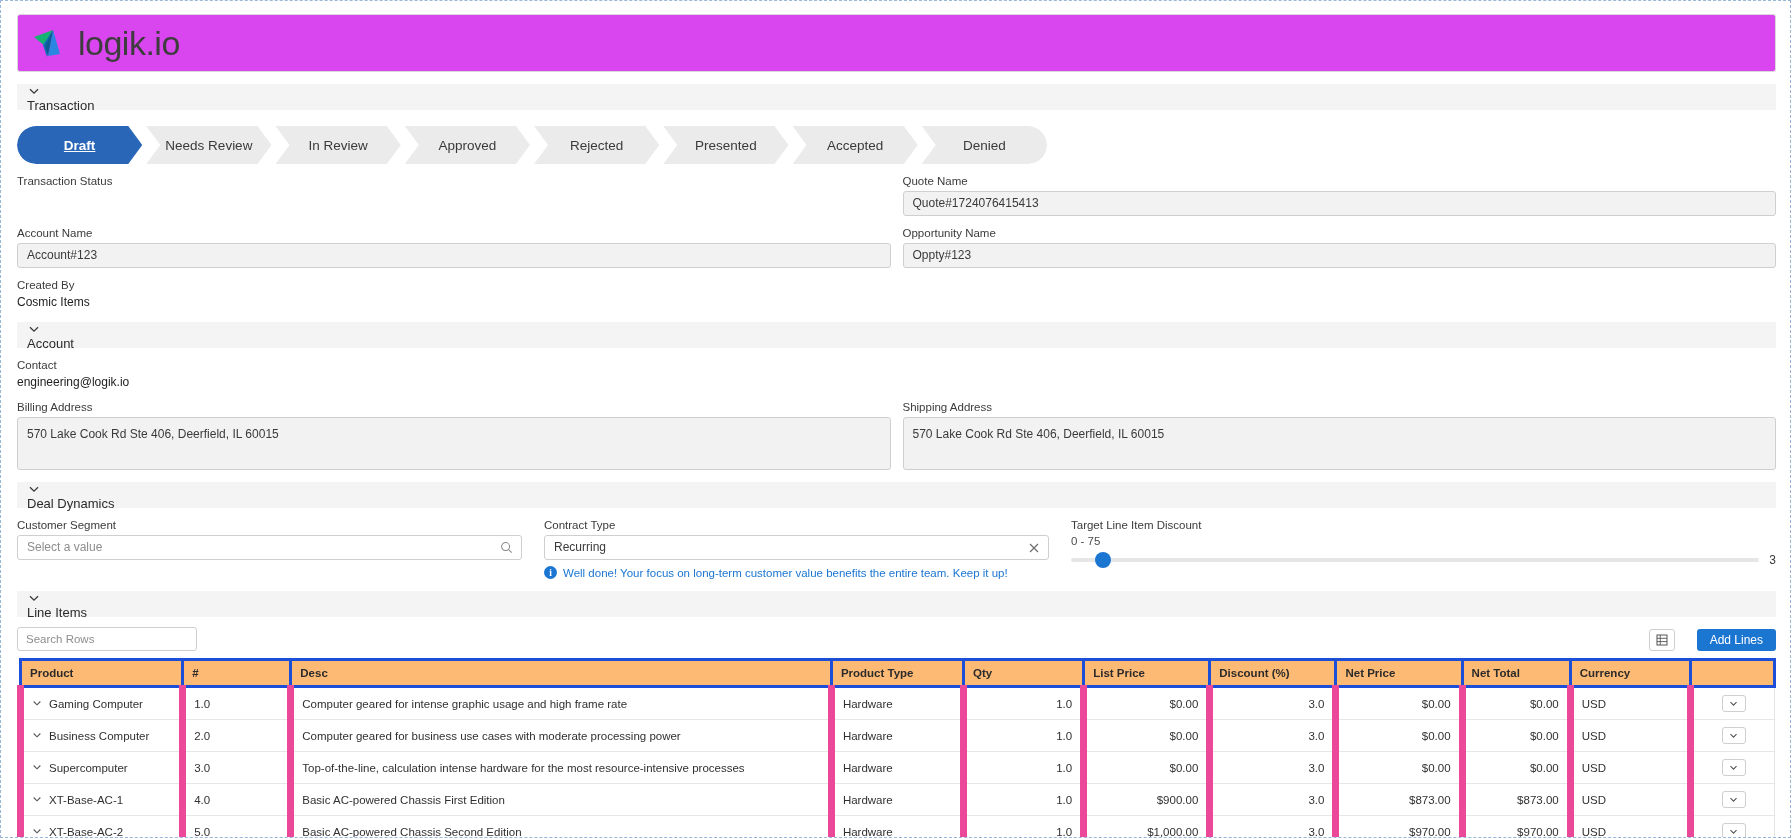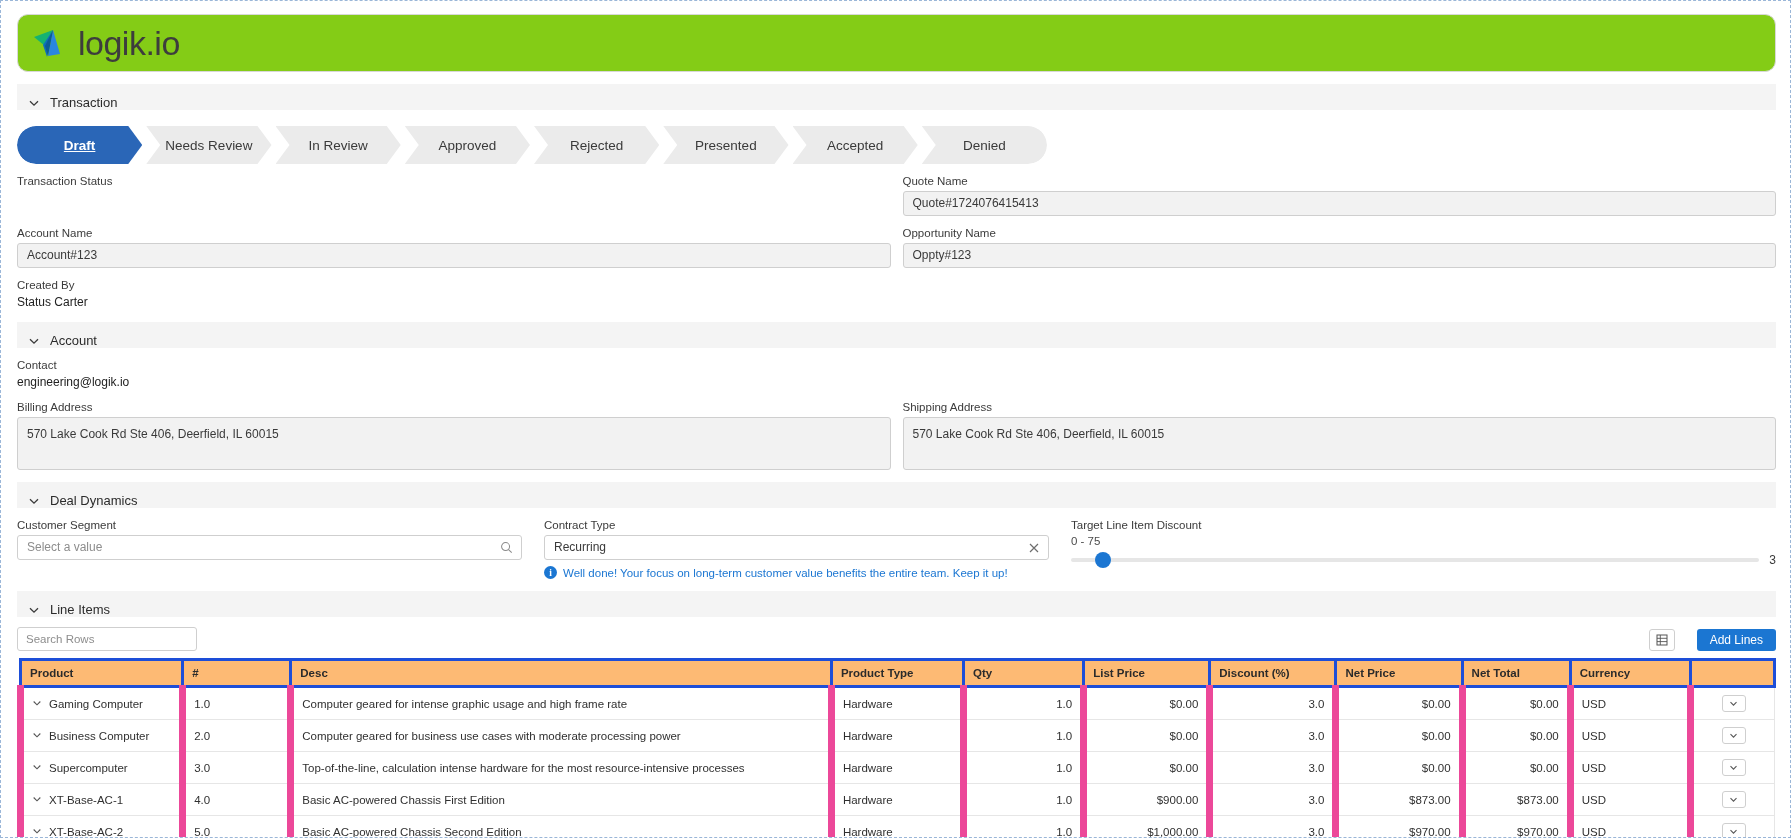--- a/index.html
+++ b/index.html
@@ -11,45 +11,46 @@
   }
   body { border: 1px dashed #9ab6d8; }
 
   .page { width: 1791px; height: 836px; position: relative; background: #fff; }
 
   
   .logo-bar {
     margin: 13px 16px 0 16px;
     height: 58px;
     border: 1px solid #d8d8d8;
-    border-radius: 11px;
+    border-radius: 3px;
     display: flex;
     align-items: center;
     padding-left: 14px;
-    background: #84cc16;
+    background: #d946ef;
   }
   .logo-mark { width: 36px; height: 34px; margin-right: 10px; flex: none; }
   .logo-text {
     font-size: 34px;
     font-weight: 300;
     color: #3d3d3d;
     letter-spacing: -0.5px;
     font-family: "Liberation Sans", sans-serif;
   }
 
   
   .section-hdr {
     margin: 0 16px;
     background: #f4f4f4;
     height: 26px;
     display: flex;
-    align-items: flex-end;
+    align-items: flex-start;
     padding-left: 10px;
     font-size: 13px;
     color: #2b2b2b;
+    flex-direction: column;
   }
   .chev {
     width: 14px; height: 14px; margin-right: 9px;
     display: inline-flex; align-items: center; justify-content: center;
     flex: none;
   }
   .chev svg { display: block; }
 
   
   .path-wrap {
@@ -326,21 +327,21 @@
         <div class="field">
           <span class="flabel">Transaction Status</span>
           <div class="fblank"></div>
         </div>
         <div class="field">
           <span class="flabel">Account Name</span>
           <div class="finput">Account#123</div>
         </div>
         <div class="field">
           <span class="flabel">Created By</span>
-          <div class="fvalue-plain">Status Carter</div>
+          <div class="fvalue-plain">Cosmic Items</div>
         </div>
       </div>
       <div class="col">
         <div class="field">
           <span class="flabel">Quote Name</span>
           <div class="finput">Quote#1724076415413</div>
         </div>
         <div class="field">
           <span class="flabel">Opportunity Name</span>
           <div class="finput">Oppty#123</div>

